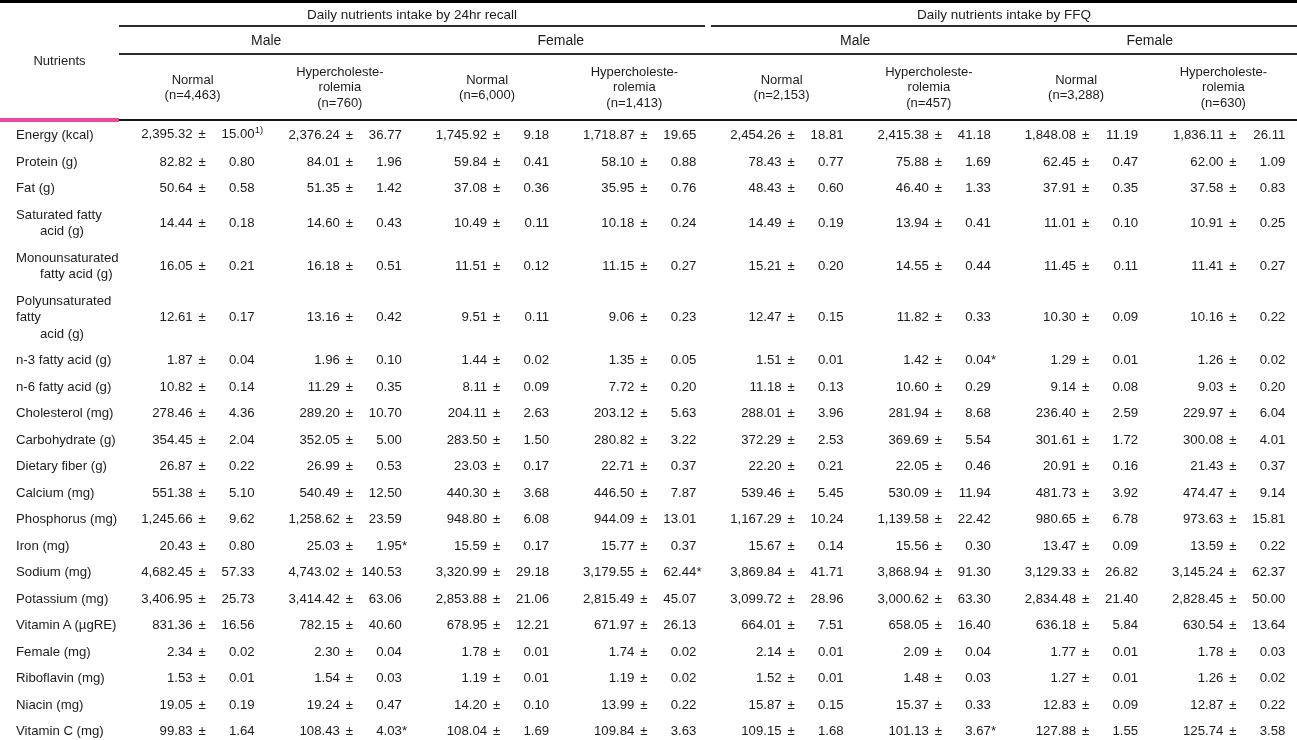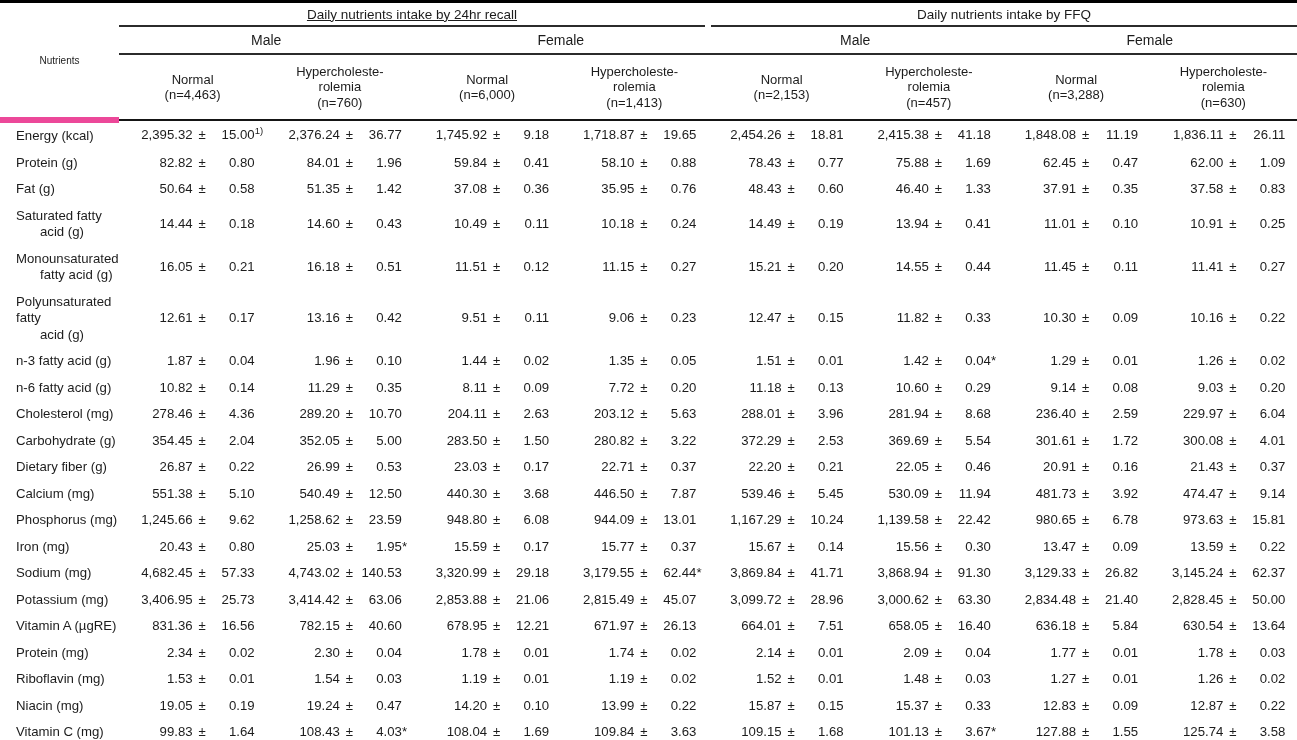--- a/index.html
+++ b/index.html
@@ -12,30 +12,30 @@
     border-collapse:collapse;table-layout:fixed;width:1297px;
     border-top:3px solid #000;
   }
   col.c-nut{width:119px;}
   thead th{font-weight:normal;padding:0;}
   .r-group th{height:24px;font-size:13.5px;}
   .group-inner{
     height:24px;box-sizing:border-box;border-bottom:2px solid #2b2b2b;
     display:flex;align-items:center;justify-content:center;
   }
-  th.g1 .group-inner{margin-right:3px;text-decoration:underline;}
+  th.g1 .group-inner{margin-right:3px;}
   th.g2 .group-inner{margin-left:3px;}
   .r-sex th{height:26px;font-size:14px;border-bottom:2px solid #2b2b2b;}
   .r-sub th{
     height:64px;font-size:13px;line-height:15.5px;vertical-align:middle;
     text-align:center;border-bottom:2px solid #151515;
   }
   th.nut-h{
-    font-size:10px;vertical-align:middle;text-align:center;
-    border-bottom:6px solid #ec4899;
+    font-size:13px;vertical-align:middle;text-align:center;
+    border-bottom:4px solid #ec4899;
   }
   tbody th,tbody td{font-weight:normal;padding:5px 0;font-size:13.2px;line-height:16.5px;}
   tbody th.rlabel{text-align:left;padding-left:16px;vertical-align:middle;}
   .rlabel .cont{padding-left:8px;margin-left:16px;}
   .cellflex{display:flex;justify-content:center;align-items:baseline;}
   .m{width:62px;text-align:right;white-space:nowrap;}
   .pm{width:19px;text-align:center;}
   .s{width:43px;text-align:right;white-space:nowrap;}
   .mark{display:inline-block;width:0;white-space:nowrap;overflow:visible;}
   .mark.sup{font-size:9.5px;position:relative;top:-5px;}
@@ -1153,21 +1153,21 @@
           <td>
             <div class="cellflex">
               <span class="m">630.54</span>
               <span class="pm">±</span>
               <span class="s">13.64</span>
             </div>
           </td>
         </tr>
         <tr>
           <th class="rlabel">
-            <div>Protein (mg)</div>
+            <div>Female (mg)</div>
           </th>
           <td>
             <div class="cellflex">
               <span class="m">2.34</span>
               <span class="pm">±</span>
               <span class="s">0.02</span>
             </div>
           </td>
           <td>
             <div class="cellflex">

